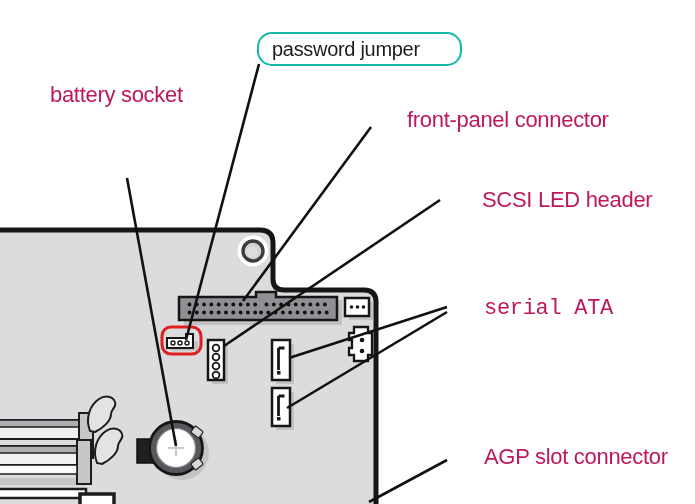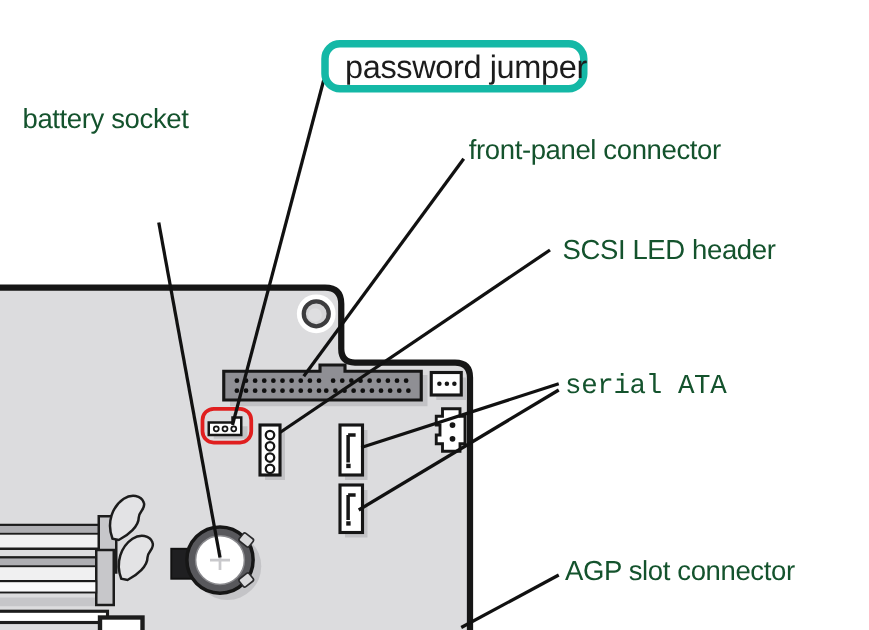--- a/index.html
+++ b/index.html
@@ -5,28 +5,28 @@
   html,body{margin:0;padding:0;background:#ffffff;}
   #stage{
     position:relative;width:695px;height:504px;overflow:hidden;
     background:#ffffff;
     font-family:"Liberation Sans","DejaVu Sans",sans-serif;
     color:#1c1c1c;
   }
   #diagram-svg{position:absolute;left:0;top:0;}
   .callout{
     position:absolute;font-size:22px;line-height:26px;letter-spacing:-0.3px;
-    color:#14532d;white-space:nowrap;
+    color:#be185d;white-space:nowrap;margin-left:32px;
   }
   .callout.two-line{line-height:28px;font-family:Liberation Mono, monospace;}
   #password-box{
     position:absolute;left:257px;top:32px;width:188px;height:30px;
-    border:6px solid #14b8a6;border-radius:15px;
+    border:2px solid #14b8a6;border-radius:15px;
     padding:0 0 0 13px;
-    font-size:26px;line-height:30px;letter-spacing:-0.3px;white-space:nowrap;
+    font-size:20px;line-height:30px;letter-spacing:-0.3px;white-space:nowrap;
   }
 </style>
 </head>
 <body>
 
 <div id="stage">
 
   <svg id="diagram-svg" width="695" height="504" viewBox="0 0 695 504">
 
     <g>

